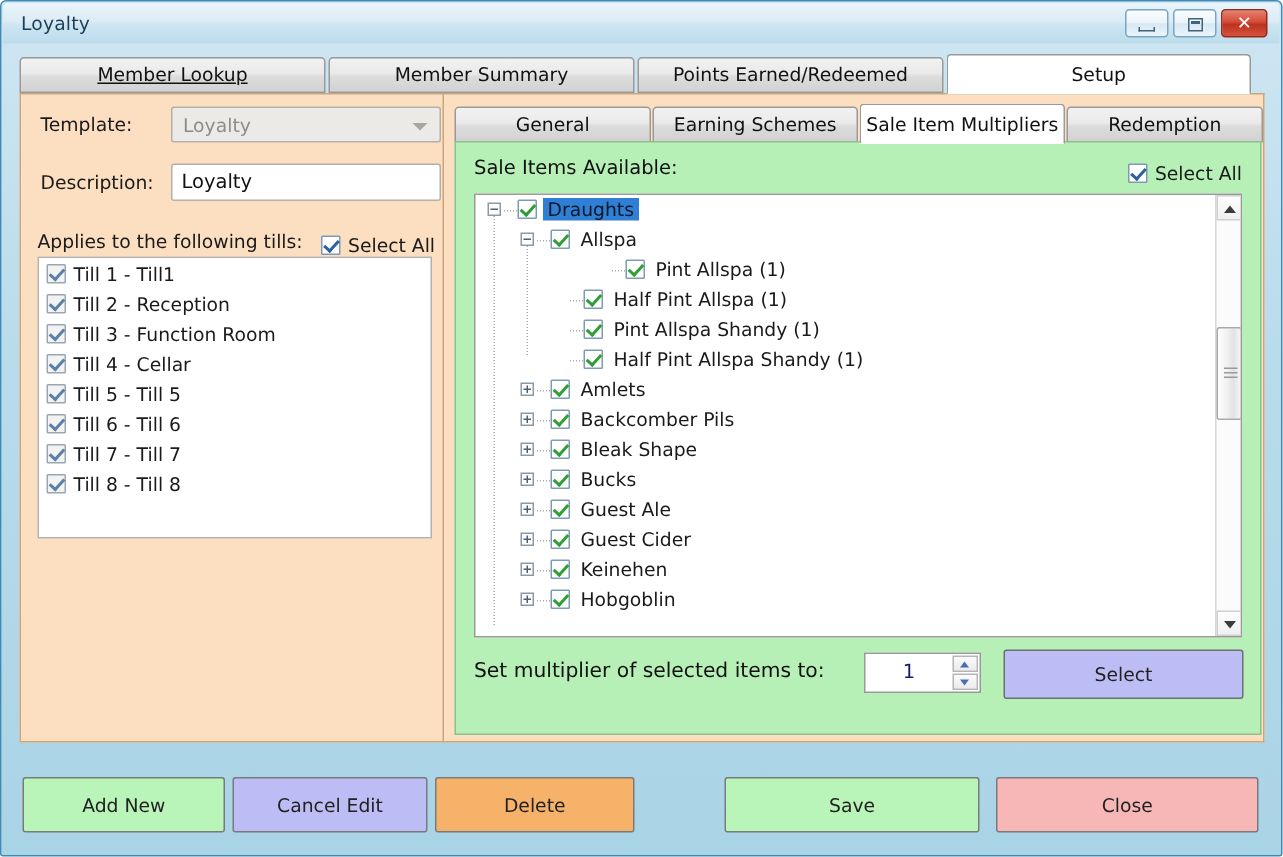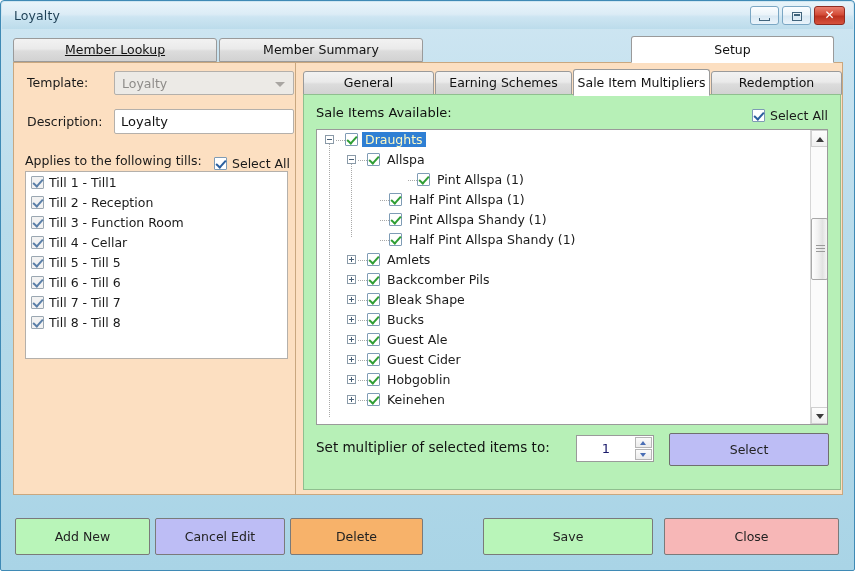--- a/index.html
+++ b/index.html
@@ -251,21 +251,21 @@
     height: 20px;
     white-space: nowrap;
     font-size: 12.5px; color: #1a1a1a;
     cursor: pointer;
   }
   .tnode .tlabel {
     position: absolute; top: 2px;
     padding: 0 3px;
   }
   .tnode.sel .tlabel {
-    background: #2f7fd4; color: #fef9c3;
+    background: #2f7fd4; color: #0f172a;
   }
   .expander {
     position: absolute; top: 5px;
     width: 9px; height: 9px;
     border: 1px solid #8a9aa8;
     background: #ffffff;
   }
   .expander:before {
     content:''; position:absolute; left:1px; top:3px;
     width:5px; height:1px; background:#4a6076;
@@ -415,20 +415,21 @@
       <span class="glyph-max"></span>
     </div>
     <div class="win-btn" id="btn-close">
       <span class="glyph-close">✕</span>
     </div>
   </div>
 
   <div id="tabstrip">
       <div class="otab" style="left: 0px; width: 204px; text-decoration: underline;">Member Lookup</div>
       <div class="otab" style="left: 206px; width: 204px;">Member Summary</div>
+      <div class="otab" style="left: 412px; width: 204px;">Points Earned/Redeemed</div>
       <div class="otab active" style="left: 618px; width: 203px;">Setup</div>
     </div>
 
   <div id="panel-left"></div>
 
   <div id="panel-right-bg"></div>
 
   <div class="lbl" style="left:26px; top:74px;">Template:</div>
   <div id="template-combo">
     <div id="template-value">Loyalty</div>
@@ -534,27 +535,27 @@
           <div class="tnode" style="height: 20px;">
             <span class="expander plus" style="left: 30px;"></span>
             <span class="dotline-h" style="left: 41px; top: 10px; width: 9px;"></span>
             <span class="tcb" style="left: 50px;"></span>
             <span class="tlabel" style="left: 67px;">Guest Cider</span>
           </div>
           <div class="tnode" style="height: 20px;">
             <span class="expander plus" style="left: 30px;"></span>
             <span class="dotline-h" style="left: 41px; top: 10px; width: 9px;"></span>
             <span class="tcb" style="left: 50px;"></span>
+            <span class="tlabel" style="left: 67px;">Keinehen</span>
+          </div>
+          <div class="tnode" style="height: 20px;">
+            <span class="expander plus" style="left: 30px;"></span>
+            <span class="dotline-h" style="left: 41px; top: 10px; width: 9px;"></span>
+            <span class="tcb" style="left: 50px;"></span>
             <span class="tlabel" style="left: 67px;">Hobgoblin</span>
-          </div>
-          <div class="tnode" style="height: 20px;">
-            <span class="expander plus" style="left: 30px;"></span>
-            <span class="dotline-h" style="left: 41px; top: 10px; width: 9px;"></span>
-            <span class="tcb" style="left: 50px;"></span>
-            <span class="tlabel" style="left: 67px;">Keinehen</span>
           </div>
           <span class="dotline-v" style="left: 12px; top: 14px; height: 274px;"></span>
           <span class="dotline-v" style="left: 34px; top: 34px; height: 74px;"></span>
         </div>
       <div id="tree-scroll">
         <div class="sb-btn" id="sb-up">
           <span class="sb-arrow up"></span>
         </div>
         <div id="sb-thumb">
           <span id="sb-grip">

